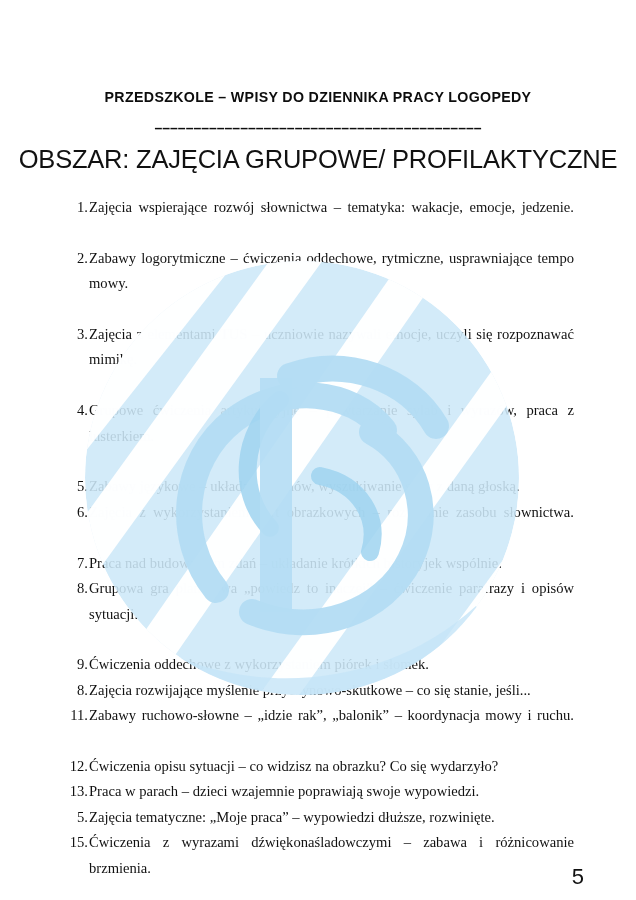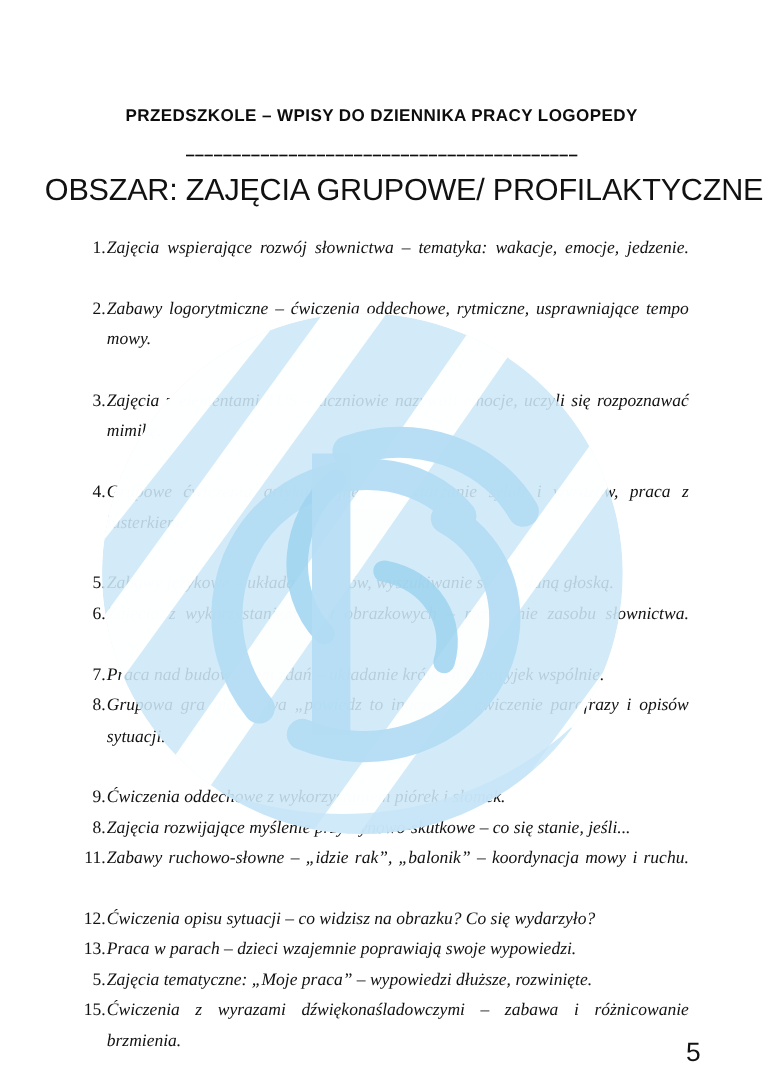--- a/index.html
+++ b/index.html
@@ -54,21 +54,21 @@
     overflow: hidden;
     white-space: nowrap;
     height: 22px;
     line-height: 22px;
   }
 
   .section-title {
     position: absolute;
     left: 0; right: 0;
     top: 117px;
-    text-align: right;
+    text-align: center;
     font-family: "Liberation Sans", "DejaVu Sans", sans-serif;
     font-weight: normal;
     font-size: 25.5px;
     letter-spacing: -0.2px;
     color: #111111;
     white-space: nowrap;
   }
 
   
   .watermark {
@@ -103,21 +103,20 @@
     text-align: right;
     padding-right: 0px;
     font-variant-numeric: lining-nums;
   }
   .li .txt {
     flex: 1 1 auto;
     text-align: justify;
     text-justify: inter-word;
     padding-left: 1px;
     hyphens: none;
-    font-style: italic;
   }
   .li .txt::after {
     content: "";
     display: inline-block;
     width: 100%;
   }
   .li.nojust .txt { text-align: left; }
   .li.nojust .txt::after { content: none; }
 
   

